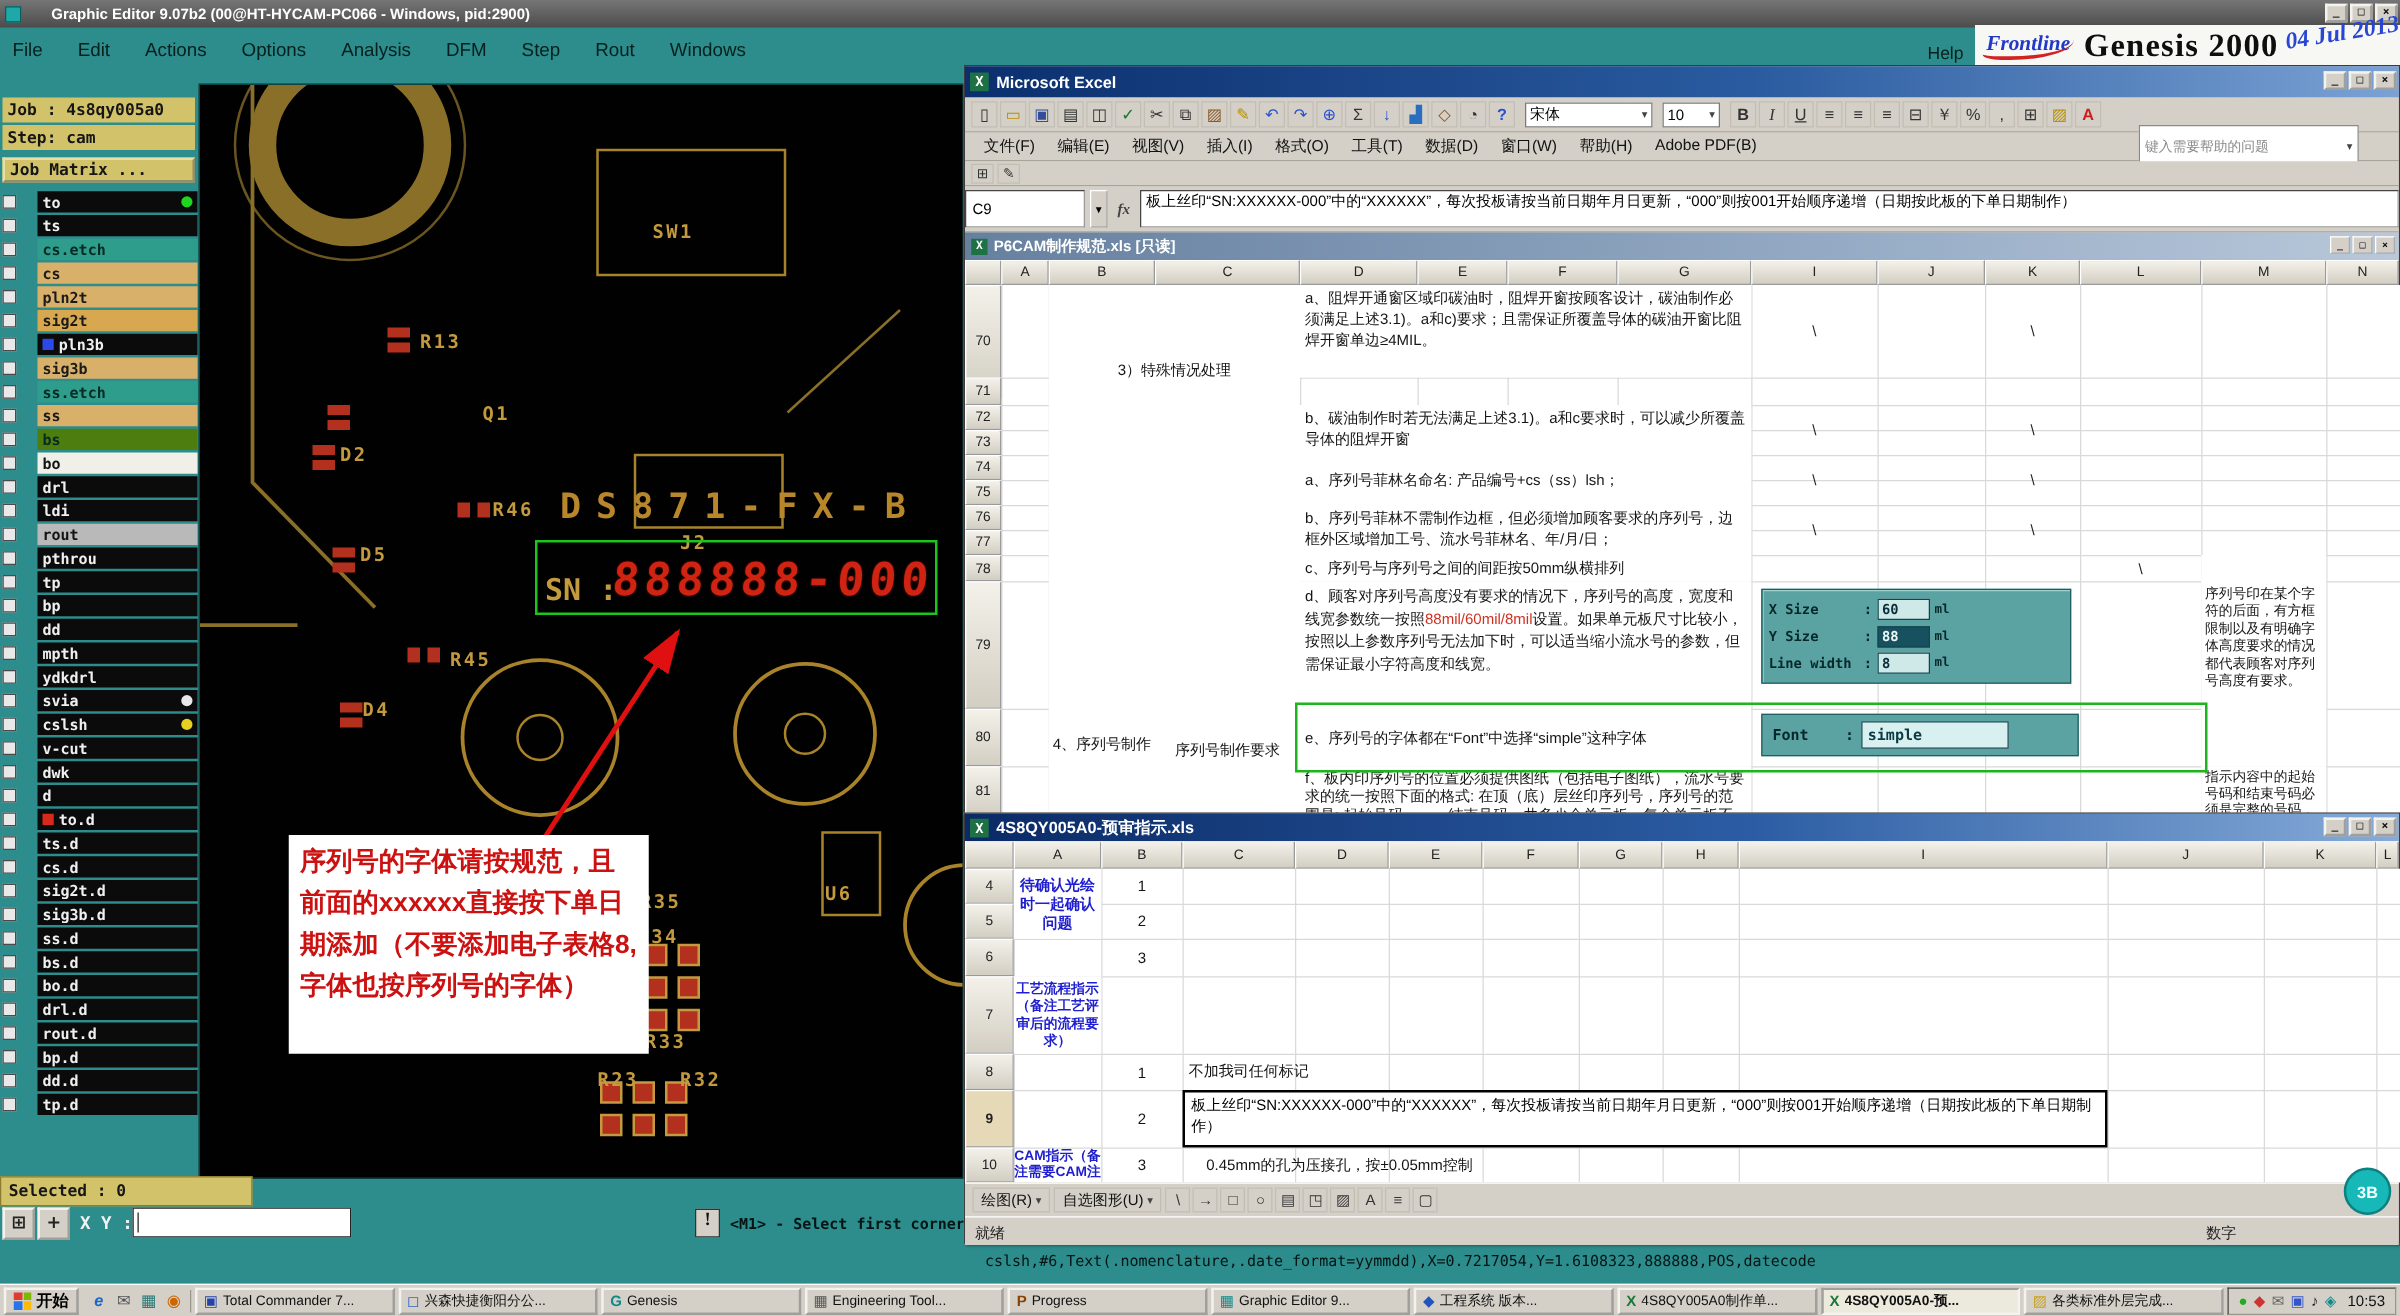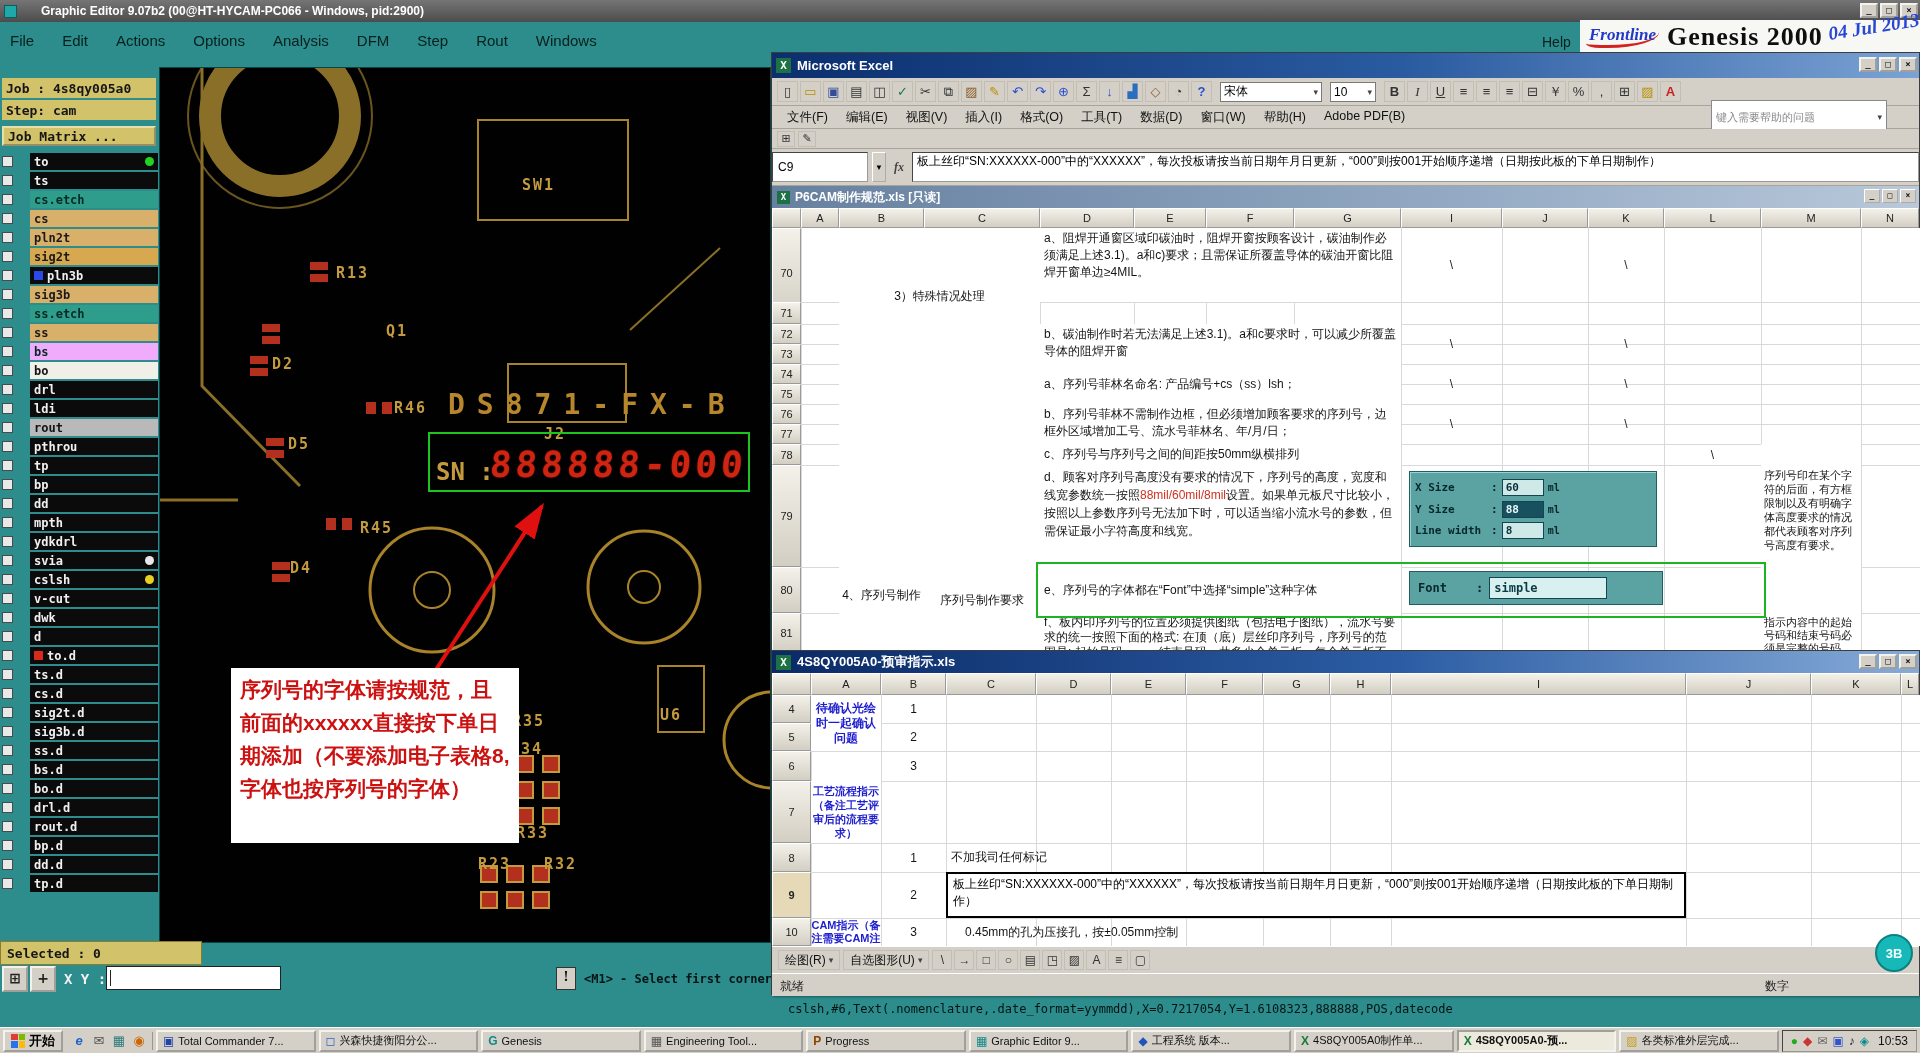--- a/index.html
+++ b/index.html
@@ -266,21 +266,21 @@
         <span class="lname" style="background:#d8b06a;color:#1a1a1a">
 
           <span>ss</span>
           <i class="lgrow"></i>
 
         </span>
       </div>
 
       <div class="lrow">
         <span class="lchk"></span>
-        <span class="lname" style="background:#f0abfc;color:#062a24">
+        <span class="lname" style="background:#4d7c0f;color:#062a24">
 
           <span>bs</span>
           <i class="lgrow"></i>
 
         </span>
       </div>
 
       <div class="lrow">
         <span class="lchk"></span>
         <span class="lname" style="background:#f0efe8;color:#141414">

